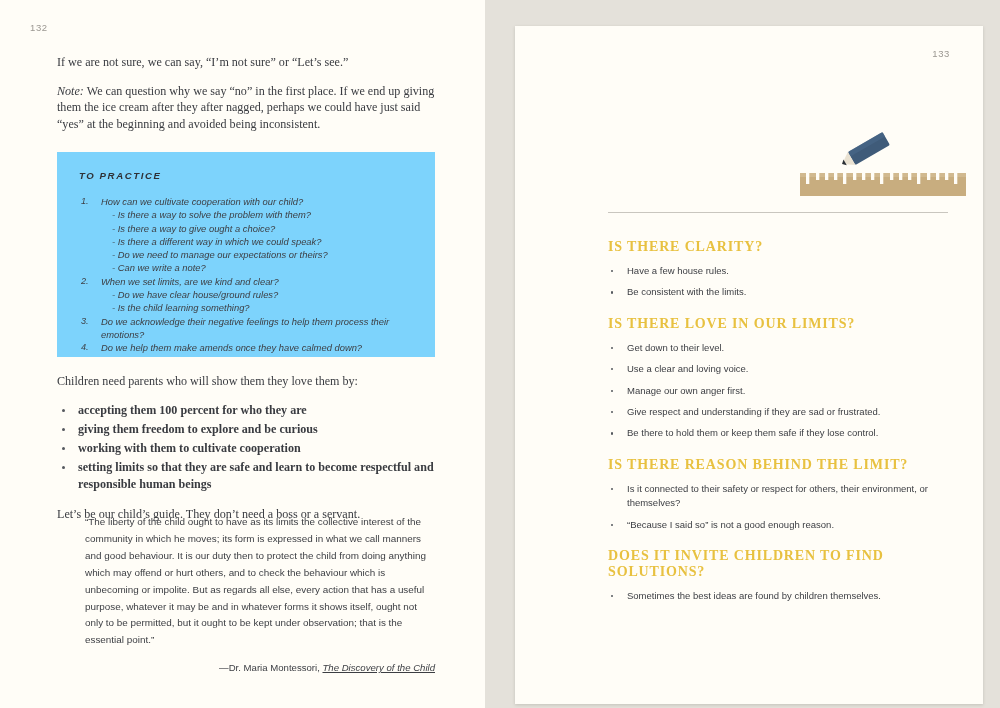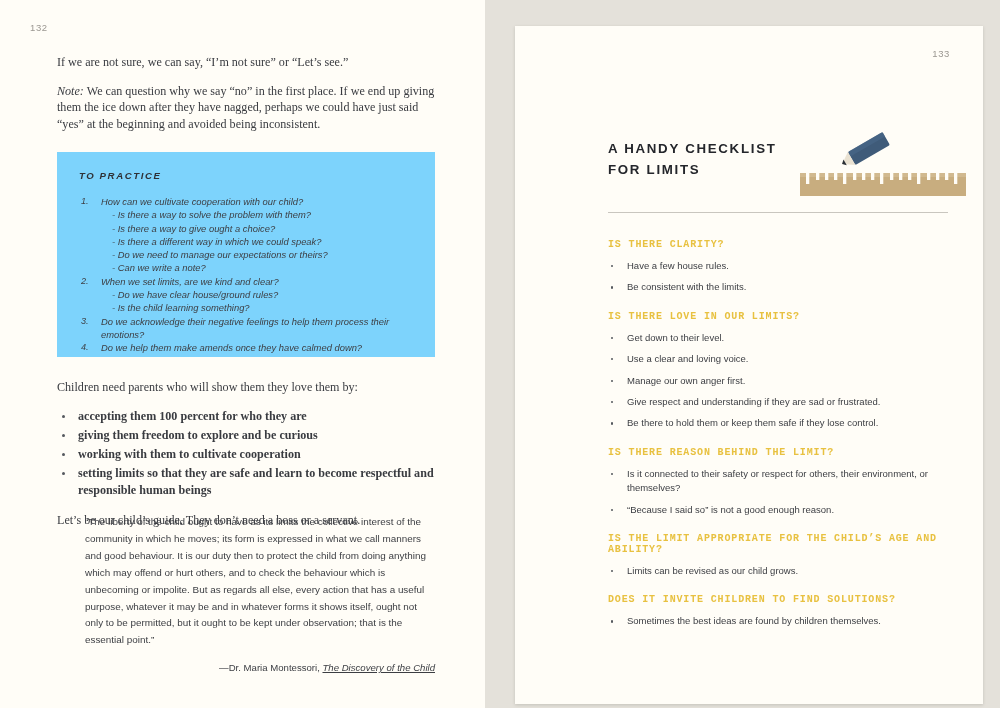--- a/index.html
+++ b/index.html
@@ -202,22 +202,22 @@
   }
 
   .checklist {
     position: absolute;
     left: 93px;
     top: 213px;
     width: 345px;
   }
   .cl-section { margin-bottom: 16px; }
   .cl-heading {
-    font-family: Liberation Mono, monospace;
-    font-size: 10px;
+    font-family: Liberation Serif, serif;
+    font-size: 14px;
     font-weight: bold;
     letter-spacing: 0.85px;
     color: #e8c140;
     margin: 0 0 9px 0;
   }
   .cl-items { margin: 0; padding: 0; list-style: none; }
   .cl-items li {
     position: relative;
     font-family: "Liberation Sans", sans-serif;
     font-size: 9.5px;
@@ -242,21 +242,21 @@
 
   <div class="gutter"></div>
 
   <div class="page-left">
 
     <div class="folio folio-left">132</div>
 
     <div class="left-body">
       <p class="bodytext">If we are not sure, we can say, “I’m not sure” or “Let’s see.”</p>
 
-      <p class="bodytext"><span class="it">Note:</span><span> We can question why we say “no” in the first place. If we end up giving them the ice down after they have nagged, perhaps we could have just said “yes” at the beginning and avoided being inconsistent.</span></p>
+      <p class="bodytext"><span class="it">Note:</span><span> We can question why we say “no” in the first place. If we end up giving them the ice cream after they after nagged, perhaps we could have just said “yes” at the beginning and avoided being inconsistent.</span></p>
     </div>
 
     <div class="practice-box">
       <p class="practice-title">TO PRACTICE</p>
 
       <ul class="practice-list">
 
         <li class="practice-item">
           <span class="practice-num">1.</span>
           <span>How can we cultivate cooperation with our child?</span>
@@ -279,21 +279,21 @@
           <span>Do we acknowledge their negative feelings to help them process their emotions?</span>
         </li>
 
         <li class="practice-item">
           <span class="practice-num">4.</span>
           <span>Do we help them make amends once they have calmed down?</span>
         </li>
       </ul>
     </div>
 
-    <div style="position:absolute; left:57px; top:373px; width:378px;margin-top:6px;">
+    <div style="position:absolute; left:57px; top:373px; width:378px;">
 
       <p class="bodytext">Children need parents who will show them they love them by:</p>
 
       <ul class="serif-bullets">
         <li>accepting them 100 percent for who they are</li>
         <li>giving them freedom to explore and be curious</li>
         <li>working with them to cultivate cooperation</li>
         <li>setting limits so that they are safe and learn to become respectful and responsible human beings</li>
       </ul>
 
@@ -303,23 +303,20 @@
     <div class="quote-block">
       <p class="quote-text">“The liberty of the child ought to have as its limits the collective interest of the community in which he moves; its form is expressed in what we call manners and good behaviour. It is our duty then to protect the child from doing anything which may offend or hurt others, and to check the behaviour which is unbecoming or impolite. But as regards all else, every action that has a useful purpose, whatever it may be and in whatever forms it shows itself, ought not only to be permitted, but it ought to be kept under observation; that is the essential point.”</p>
       <p class="quote-attrib"><span>—Dr. Maria Montessori, </span><span class="it">The Discovery of the Child</span></p>
     </div>
   </div>
 
   <div class="page-right">
 
     <div class="folio folio-right">133</div>
 
-    <div class="right-head">
-      <p class="right-title"><span>A HANDY CHECKLIST</span><br><span>FOR LIMITS</span></p>
-    </div>
 
     <div class="illustration">
       <svg width="180" height="80" viewBox="0 0 180 80">
 
         <g transform="rotate(-30 72 26)">
           <rect x="58" y="18" width="40" height="15" rx="1.6" fill="#3f5b79"></rect>
           <rect x="58" y="18" width="40" height="5" fill="#4b6a8c" opacity="0.55"></rect>
           <polygon points="58,18 58,33 47,25.5" fill="#eae2d2"></polygon>
           <polygon points="50.5,22.2 50.5,28.8 47,25.5" fill="#2a2f36"></polygon>
         </g>
@@ -374,26 +371,20 @@
       </div>
 
       <div class="cl-section">
         <p class="cl-heading">IS THERE REASON BEHIND THE LIMIT?</p>
         <ul class="cl-items">
           <li>Is it connected to their safety or respect for others, their environment, or themselves?</li>
           <li>“Because I said so” is not a good enough reason.</li>
         </ul>
       </div>
 
-      <div class="cl-section">
-        <p class="cl-heading">IS THE LIMIT APPROPRIATE FOR THE CHILD’S AGE AND ABILITY?</p>
-        <ul class="cl-items">
-          <li>Limits can be revised as our child grows.</li>
-        </ul>
-      </div>
 
       <div class="cl-section">
         <p class="cl-heading">DOES IT INVITE CHILDREN TO FIND SOLUTIONS?</p>
         <ul class="cl-items">
           <li>Sometimes the best ideas are found by children themselves.</li>
         </ul>
       </div>
 
     </div>
   </div>

